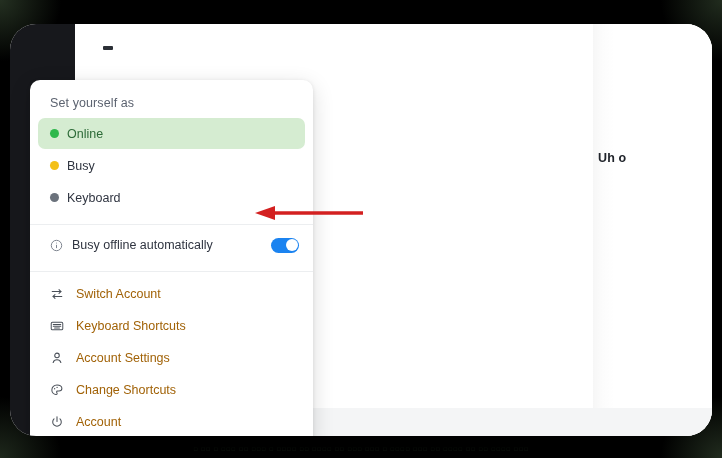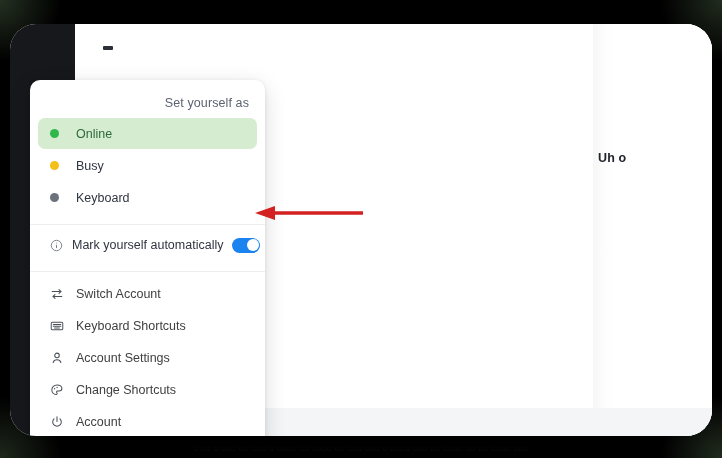--- a/index.html
+++ b/index.html
@@ -122,44 +122,43 @@
     display: flex;
     align-items: center;
     justify-content: center;
     z-index: 4;
   }
 
   
   #status-menu {
     position: absolute;
     left: 20px; top: 56px;
-    width: 235px;
+    width: 283px;
     background: #ffffff;
     border-radius: 10px;
     box-shadow: 0 6px 22px rgba(0,0,0,.14), 0 1px 4px rgba(0,0,0,.10);
     padding: 0;
     z-index: 6;
     font-size: 12.5px;
     color: #2f3440;
-    text-align: right;
   }
 
   .menu-heading {
     padding: 16px 16px 8px 20px;
     font-size: 12.5px;
     color: #5c6370;
     letter-spacing: .1px;
   }
 
   .status-list { padding: 0 8px 4px 8px; }
 
   .status-item {
     display: flex;
     align-items: center;
-    gap: 17px;
+    gap: 8px;
     height: 31px;
     padding: 0 12px;
     border-radius: 7px;
     font-size: 12.5px;
     color: #2f3440;
     cursor: pointer;
     margin-bottom: 1px;
   }
   .status-item.active {
     background: #d5ecd1;
@@ -214,21 +213,21 @@
 
   
   .action-list { padding: 6px 0 12px 0; }
   .action-item {
     display: flex;
     align-items: center;
     gap: 12px;
     height: 32px;
     padding: 0 16px 0 20px;
     font-size: 12.5px;
-    color: #404040;
+    color: #a16207;
     cursor: pointer;
   }
   .action-item .ic {
     width: 14px; height: 14px;
     flex: none;
     color: #4a5059;
     display: flex;
     align-items: center;
     justify-content: center;
   }
@@ -312,21 +311,21 @@
       <div class="menu-sep"></div>
 
       <div class="toggle-row">
         <span class="info-icon">
           <svg viewBox="0 0 16 16" width="13" height="13" fill="none" stroke="currentColor" stroke-width="1.2">
             <circle cx="8" cy="8" r="6.4"></circle>
             <line x1="8" y1="7.2" x2="8" y2="11.2"></line>
             <circle cx="8" cy="4.9" r=".65" fill="currentColor" stroke="none"></circle>
           </svg>
         </span>
-        <span class="toggle-label">Mark yourself automatically</span>
+        <span class="toggle-label">Busy offline automatically</span>
         <span class="switch">
           <span class="knob"></span>
         </span>
       </div>
 
       <div class="menu-sep"></div>
 
       <div class="action-list">
 
         <div class="action-item">

